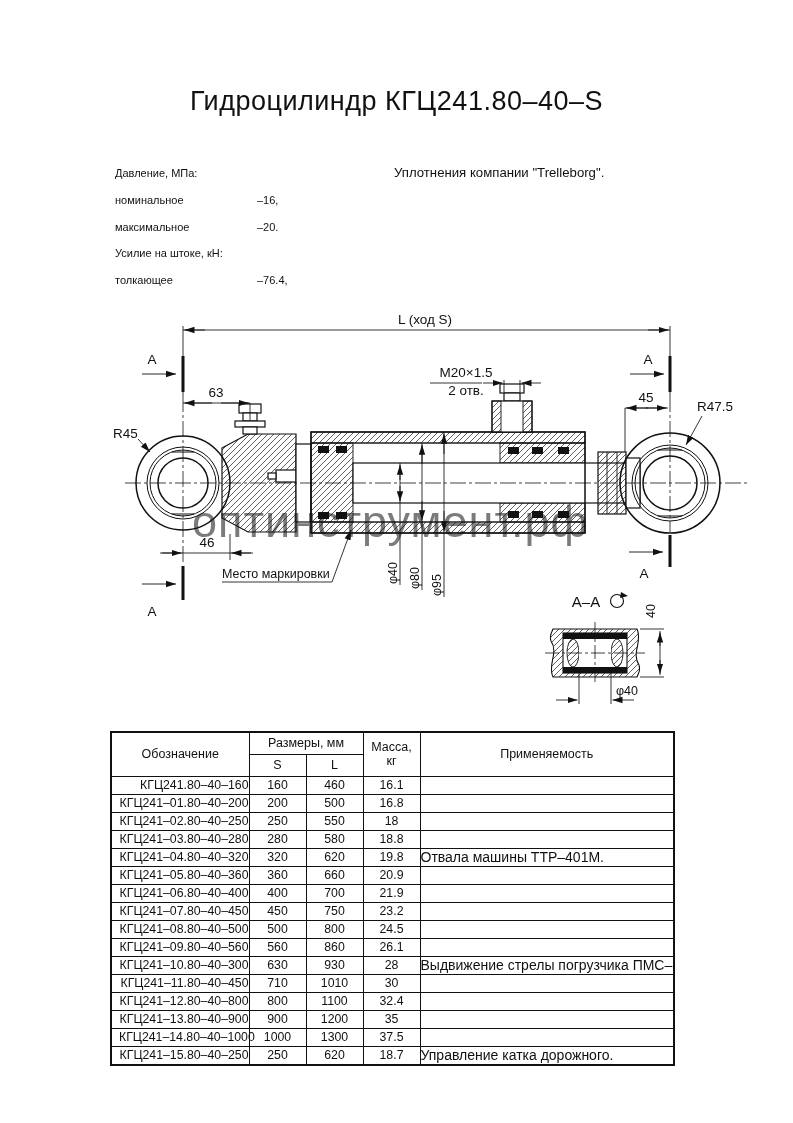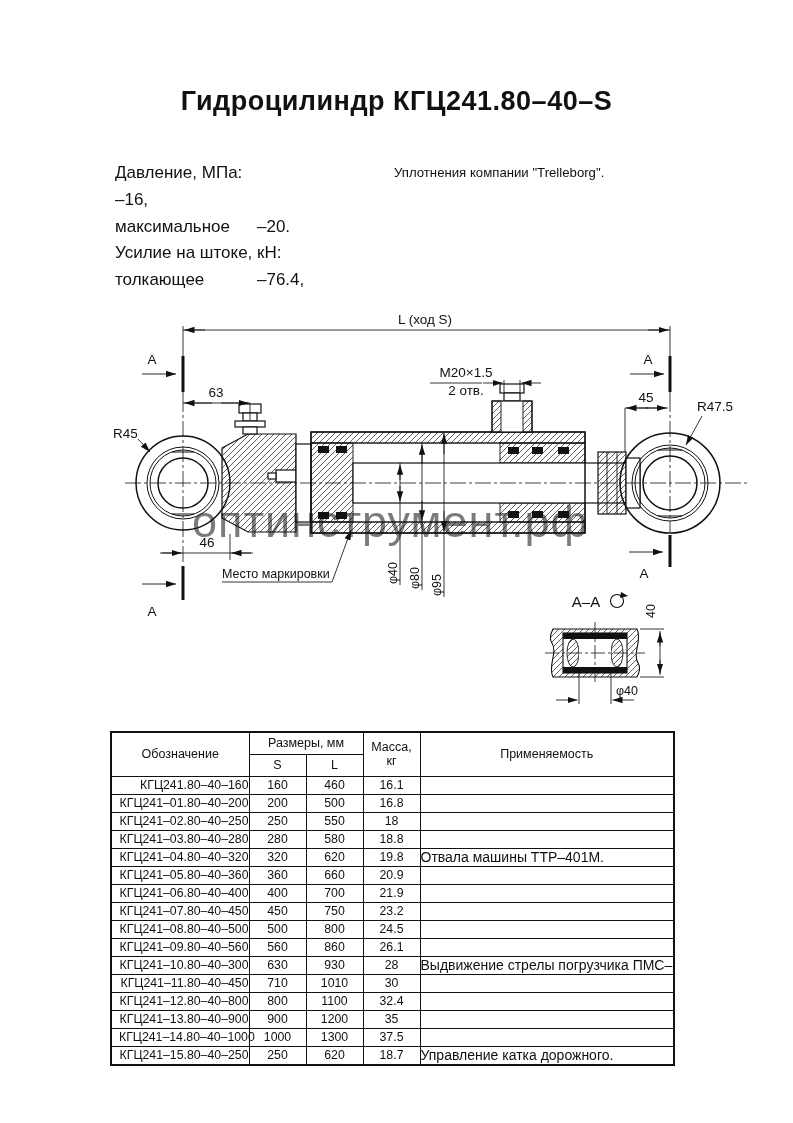--- a/index.html
+++ b/index.html
@@ -1,20 +1,20 @@
 <!DOCTYPE html>
 <html><head>
 <meta charset="utf-8">
 <style>
   html,body{margin:0;padding:0;background:#e8e8e8}
   .page{position:relative;width:793px;height:1123px;background:#fff;overflow:hidden;
         font-family:"Liberation Sans",sans-serif;color:#111}
   .title{position:absolute;left:0;top:86px;width:100%;text-align:center;
-         font-size:27px;letter-spacing:.5px;font-weight:700;white-space:nowrap}
-  .specs{position:absolute;left:115px;top:160px;width:285px;font-size:17px;line-height:26.8px}
+         font-size:27px;letter-spacing:.5px;font-weight:400;white-space:nowrap}
+  .specs{position:absolute;left:115px;top:160px;width:285px;font-size:11px;line-height:26.8px}
   .srow{display:flex;white-space:nowrap}
   .sl{width:142px}
   .notes{position:absolute;left:394px;top:160px;width:390px;font-size:13.2px;line-height:26.8px;white-space:nowrap}
   svg{position:absolute;left:0;top:310px}
   .t{font-family:"Liberation Sans",sans-serif;fill:#111}
   .twrap{position:absolute;left:110px;top:731px}
   table{border-collapse:collapse;table-layout:fixed;width:563px;border:2px solid #111}
   td,th{border:1px solid #111;font-weight:400;font-size:12.3px;padding:0;color:#111}
   thead td,thead th{font-size:12.5px}
   tbody td{height:17px}
@@ -29,20 +29,21 @@
 <div class="page">
 
   <div class="title">Гидроцилиндр КГЦ241.80–40–S</div>
 
   <div class="specs">
     <div class="srow">
         <span class="sl">Давление, МПа:</span>
         <span></span>
       </div>
     <div class="srow">
+        <span class="sl">номинальное</span>
         <span>–16,</span>
       </div>
     <div class="srow">
         <span class="sl">максимальное</span>
         <span>–20.</span>
       </div>
     <div class="srow">
         <span class="sl">Усилие на штоке, кН:</span>
         <span></span>
       </div>

